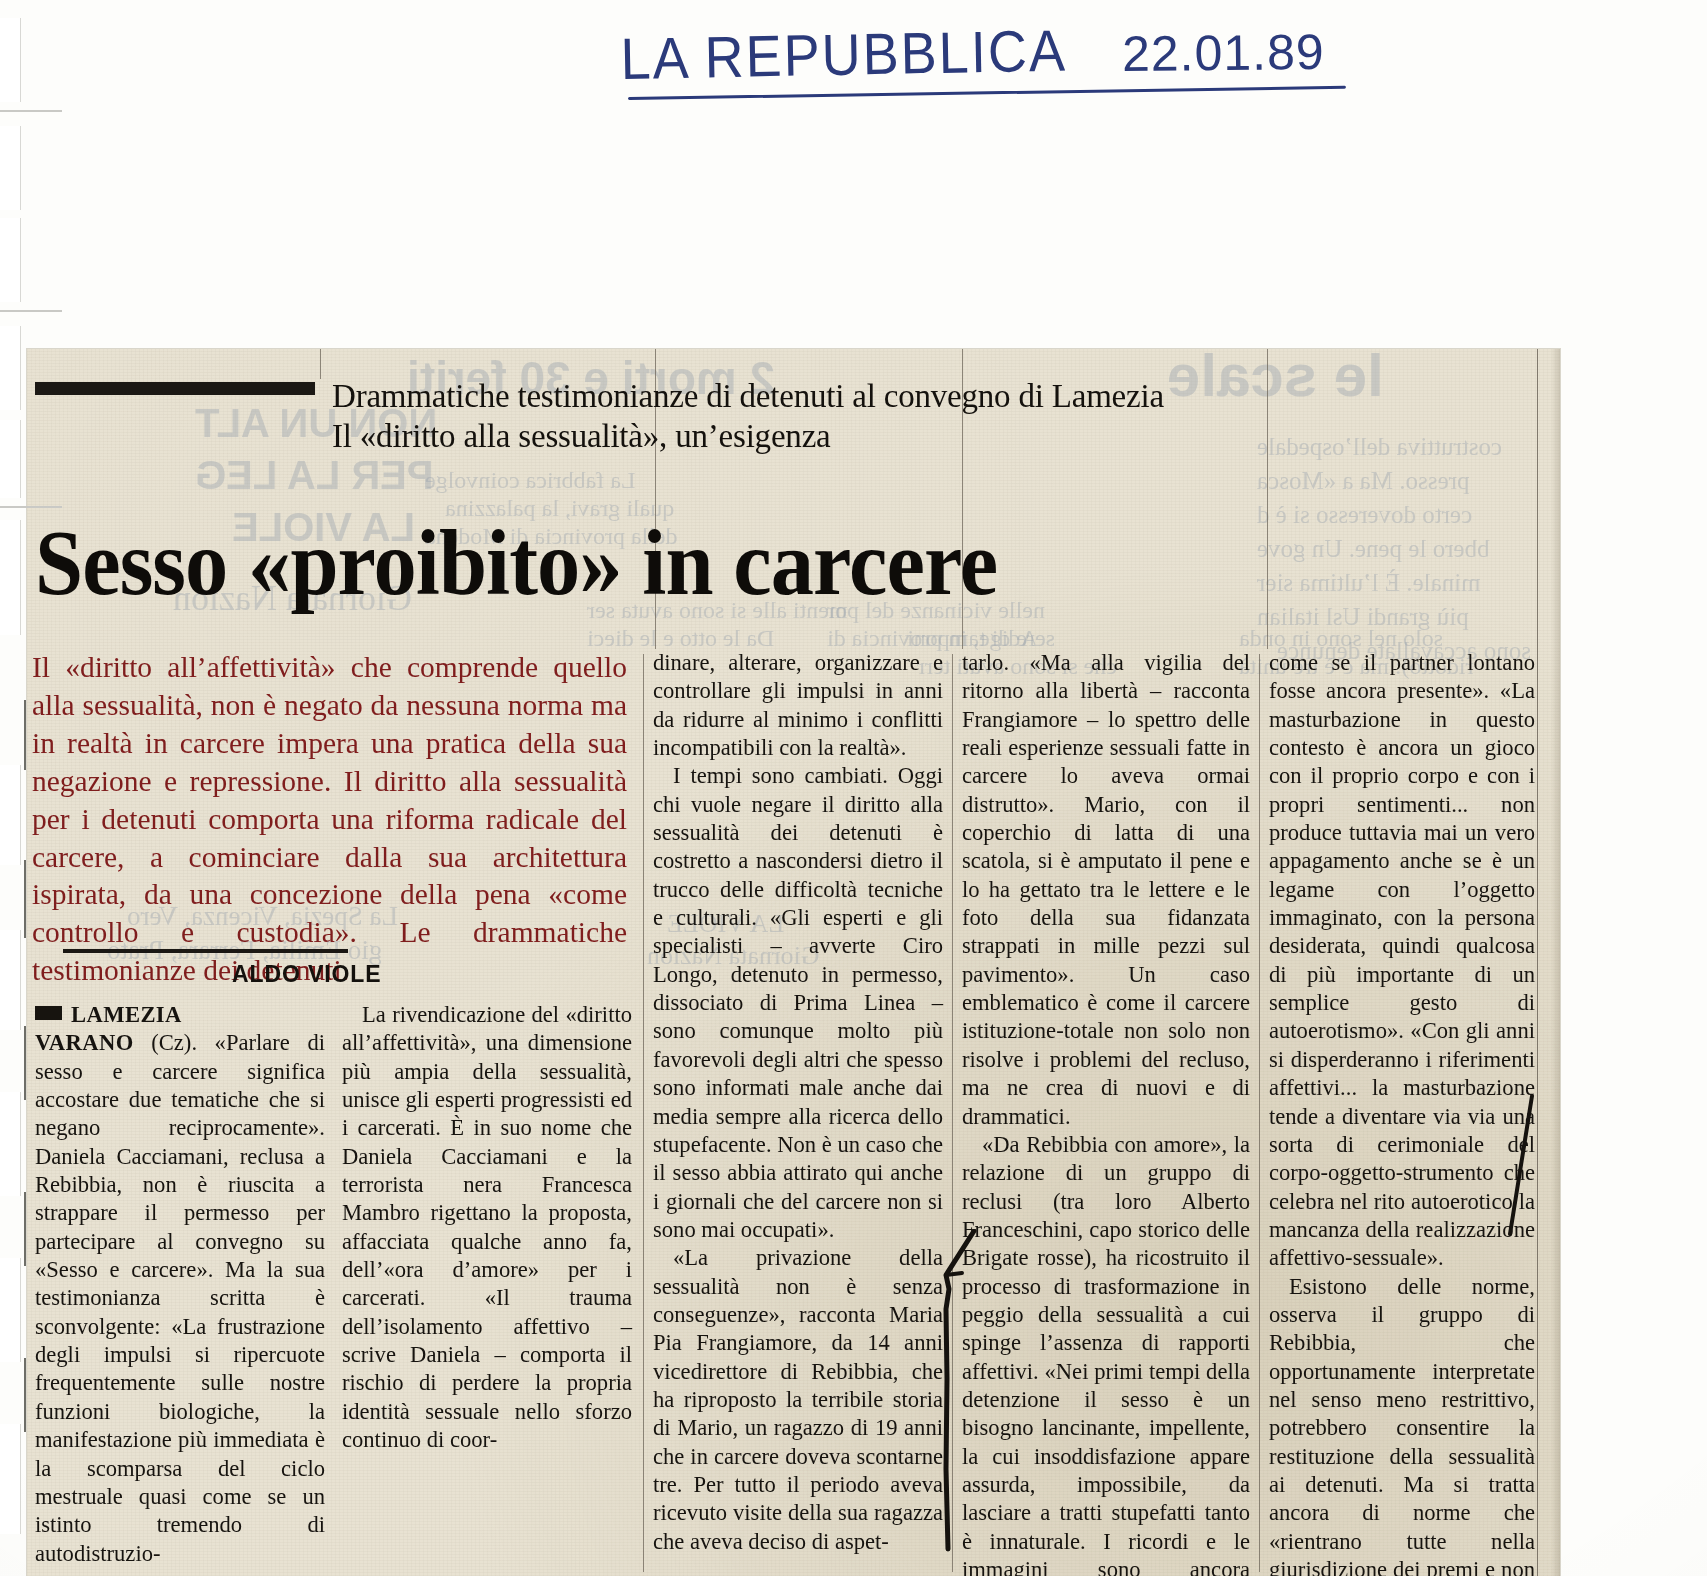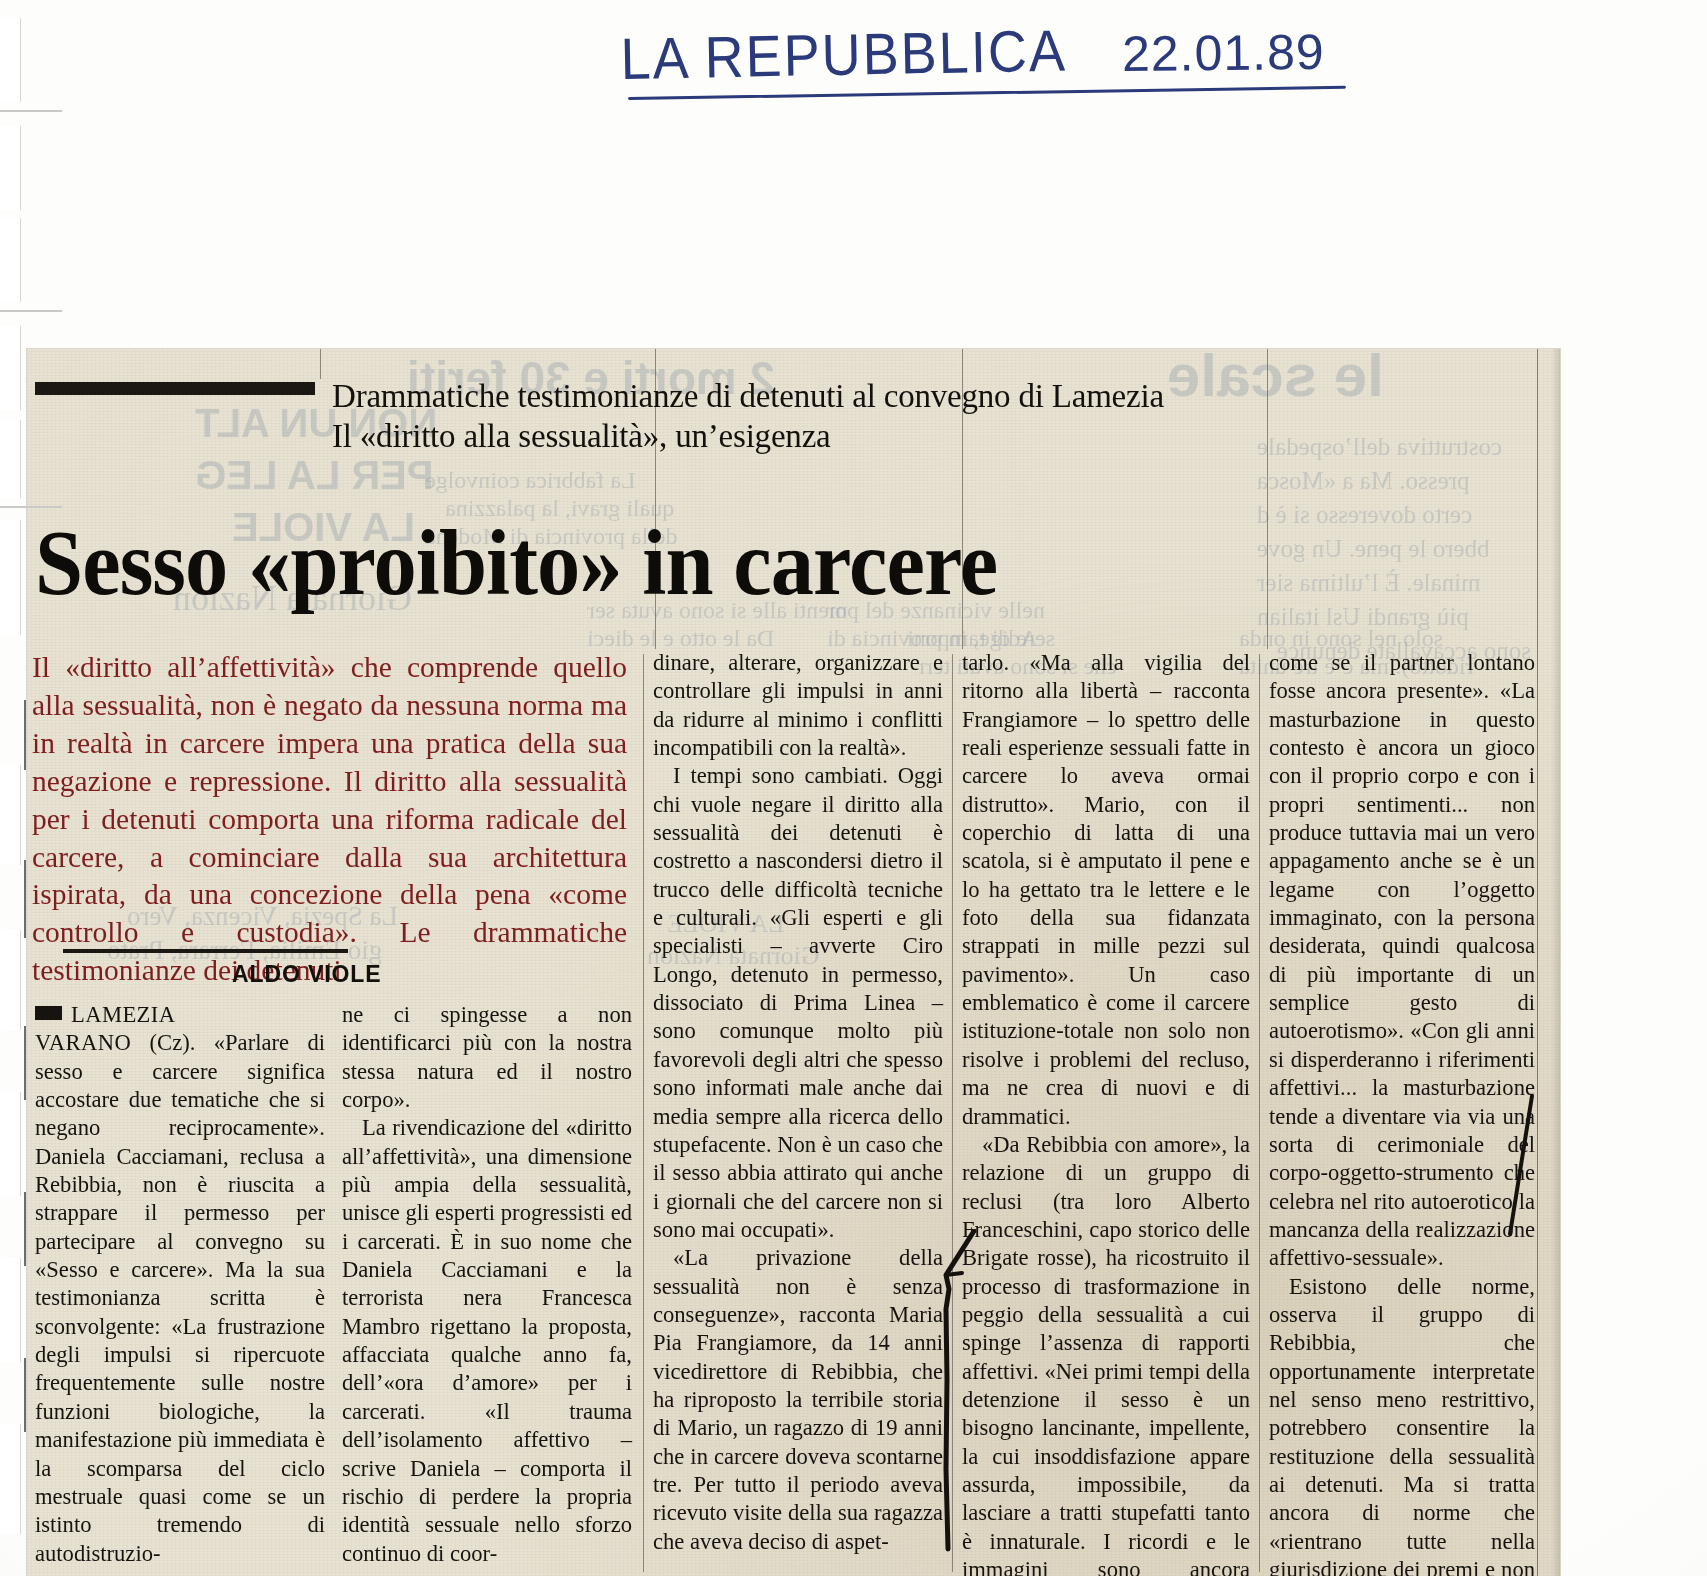--- a/index.html
+++ b/index.html
@@ -138,21 +138,21 @@
     text-align:justify;
     text-justify:inter-word;
     hyphens:none;
   }
   .col p{margin:0;text-indent:20px;}
   .col p.first{text-indent:0;}
   .sq{
     display:inline-block;width:27px;height:14px;background:#17140f;
     vertical-align:2px;margin-right:9px;
   }
-  .city{letter-spacing:.4px;}
+  .city{letter-spacing:.4px;font-weight:bold;}
   .spacer{display:inline-block;width:108px;}
 
   
   #pen-mark{position:absolute;z-index:8;left:905px;top:880px;pointer-events:none;}
   #pen-mark2{position:absolute;z-index:8;left:1475px;top:745px;pointer-events:none;}
 
   
   #hand{
     position:absolute;left:620px;top:25px;z-index:8;
     font-family:"Liberation Sans", sans-serif;
@@ -267,21 +267,20 @@
     <div id="byline">ALDO VIOLE</div>
 
     <div class="col" style="left:8px;top:652px;width:290px;height:570px;">
       <p class="first">
         <span class="sq"></span><span class="city">LAMEZIA</span><span class="spacer"></span><span class="city">VARANO</span>
         <span>(Cz). «Parlare di sesso e carcere significa accostare due tematiche che si negano reciprocamente». Daniela Cacciamani, reclusa a Rebibbia, non è riuscita a strappare il permesso per partecipare al convegno su «Sesso e carcere». Ma la sua testimonianza scritta è sconvolgente: «La frustrazione degli impulsi si ripercuote frequentemente sulle nostre funzioni biologiche, la manifestazione più immediata è la scomparsa del ciclo mestruale quasi come se un istinto tremendo di autodistruzio-</span>
       </p>
     </div>
 
     <div class="col" style="left:315px;top:652px;width:290px;height:570px;">
-      <p class="first">ne ci spingesse a non identificarci più con la nostra stessa natura ed il nostro corpo».</p>
       <p>La rivendicazione del «diritto all’affettività», una dimensione più ampia della sessualità, unisce gli esperti progressisti ed i carcerati. È in suo nome che Daniela Cacciamani e la terrorista nera Francesca Mambro rigettano la proposta, affacciata qualche anno fa, dell’«ora d’amore» per i carcerati. «Il trauma dell’isolamento affettivo – scrive Daniela – comporta il rischio di perdere la propria identità sessuale nello sforzo continuo di coor-</p>
     </div>
 
     <div class="col" style="left:626px;top:300px;width:290px;height:922px;">
       <p class="first">dinare, alterare, organizzare e controllare gli impulsi in anni da ridurre al minimo i conflitti incompatibili con la realtà».</p>
       <p>I tempi sono cambiati. Oggi chi vuole negare il diritto alla sessualità dei detenuti è costretto a nascondersi dietro il trucco delle difficoltà tecniche e culturali. «Gli esperti e gli specialisti – avverte Ciro Longo, detenuto in permesso, dissociato di Prima Linea – sono comunque molto più favorevoli degli altri che spesso sono informati male anche dai media sempre alla ricerca dello stupefacente. Non è un caso che il sesso abbia attirato qui anche i giornali che del carcere non si sono mai occupati».</p>
       <p>«La privazione della sessualità non è senza conseguenze», racconta Maria Pia Frangiamore, da 14 anni vicedirettore di Rebibbia, che ha riproposto la terribile storia di Mario, un ragazzo di 19 anni che in carcere doveva scontarne tre. Per tutto il periodo aveva ricevuto visite della sua ragazza che aveva deciso di aspet-</p>
     </div>
 
     <div class="col" style="left:935px;top:300px;width:288px;height:922px;">

